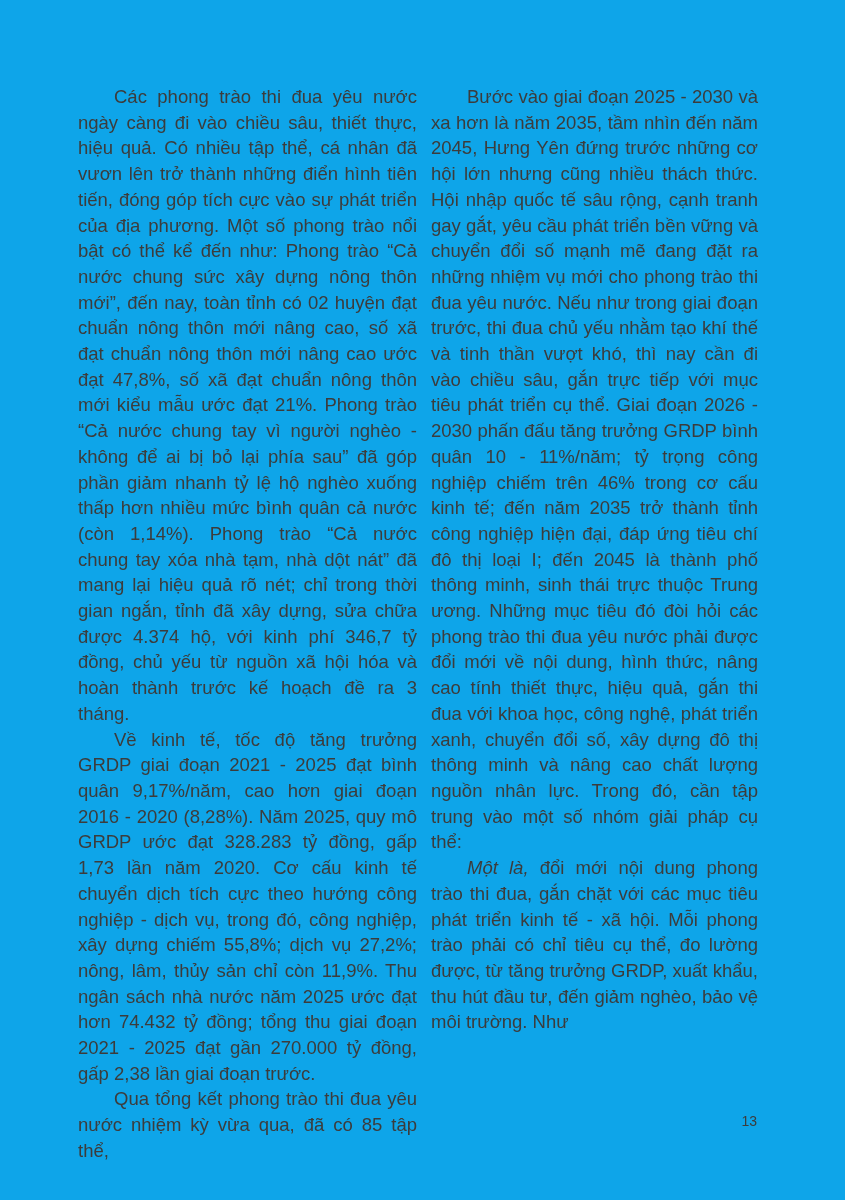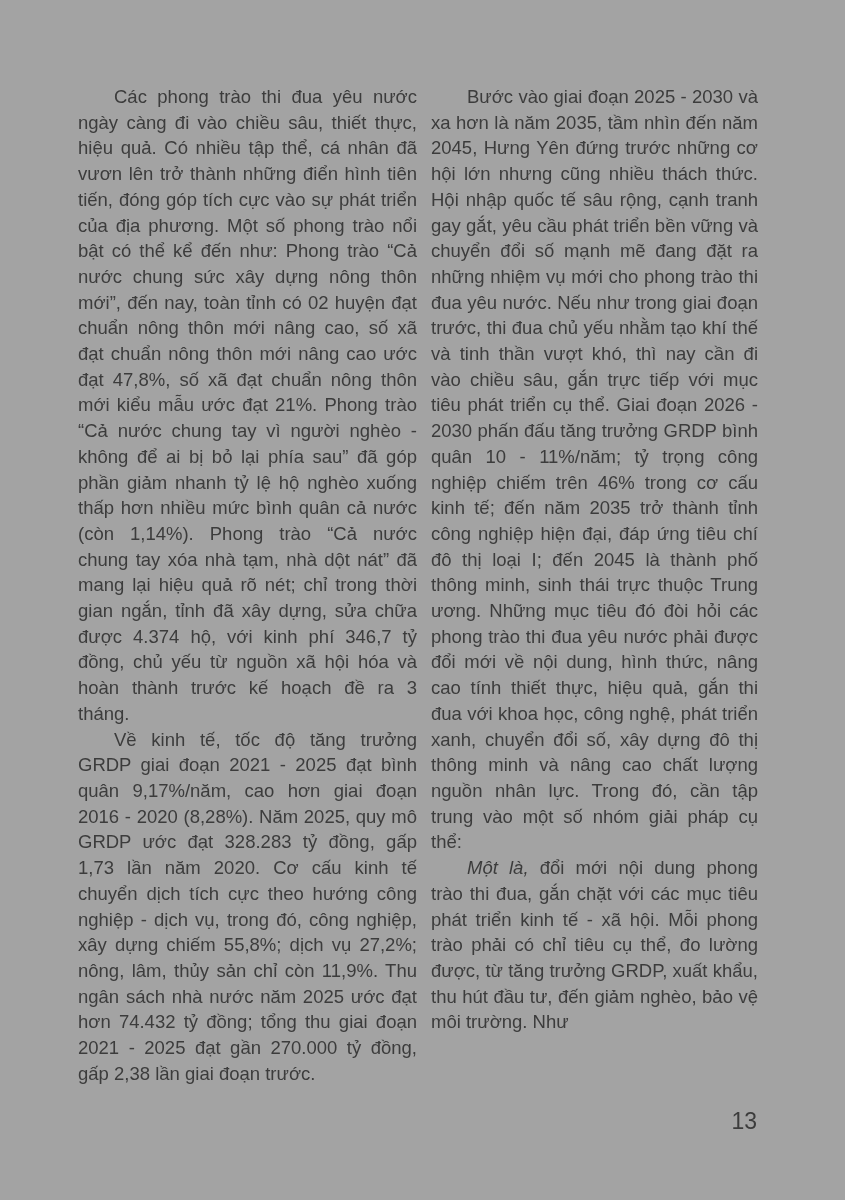--- a/index.html
+++ b/index.html
@@ -10,21 +10,21 @@
     width: 845px;
     height: 1200px;
     background: #ffffff;
     position: relative;
     font-family: "Liberation Sans", sans-serif;
     overflow: hidden;
   }
   .page {
     position: absolute;
     inset: 0;
-    background: #a3a3a3;
+    background: #0ea5e9;
   }
   .columns {
     position: absolute;
     left: 78px;
     top: 84px;
     display: flex;
     gap: 14px;
   }
   .col {
     color: #3c3c3c;
@@ -44,32 +44,33 @@
   .para em {
     font-style: italic;
   }
   .page-number {
     position: absolute;
     top: 1110px;
     left: 0;
     width: 757px;
     text-align: right;
     color: #3c3c3c;
-    font-size: 23px;
+    font-size: 14px;
     line-height: 22px;
   }
 </style>
 </head>
 <body>
 
 <div class="page">
   <div class="columns">
     <div class="col col-left" id="col-left">
         <p class="para indent">Các phong trào thi đua yêu nước ngày càng đi vào chiều sâu, thiết thực, hiệu quả. Có nhiều tập thể, cá nhân đã vươn lên trở thành những điển hình tiên tiến, đóng góp tích cực vào sự phát triển của địa phương. Một số phong trào nổi bật có thể kể đến như: Phong trào “Cả nước chung sức xây dựng nông thôn mới”, đến nay, toàn tỉnh có 02 huyện đạt chuẩn nông thôn mới nâng cao, số xã đạt chuẩn nông thôn mới nâng cao ước đạt 47,8%, số xã đạt chuẩn nông thôn mới kiểu mẫu ước đạt 21%. Phong trào “Cả nước chung tay vì người nghèo - không để ai bị bỏ lại phía sau” đã góp phần giảm nhanh tỷ lệ hộ nghèo xuống thấp hơn nhiều mức bình quân cả nước (còn 1,14%). Phong trào “Cả nước chung tay xóa nhà tạm, nhà dột nát” đã mang lại hiệu quả rõ nét; chỉ trong thời gian ngắn, tỉnh đã xây dựng, sửa chữa được 4.374 hộ, với kinh phí 346,7 tỷ đồng, chủ yếu từ nguồn xã hội hóa và hoàn thành trước kế hoạch đề ra 3 tháng.</p>
         <p class="para indent">Về kinh tế, tốc độ tăng trưởng GRDP giai đoạn 2021 - 2025 đạt bình quân 9,17%/năm, cao hơn giai đoạn 2016 - 2020 (8,28%). Năm 2025, quy mô GRDP ước đạt 328.283 tỷ đồng, gấp 1,73 lần năm 2020. Cơ cấu kinh tế chuyển dịch tích cực theo hướng công nghiệp - dịch vụ, trong đó, công nghiệp, xây dựng chiếm 55,8%; dịch vụ 27,2%; nông, lâm, thủy sản chỉ còn 11,9%. Thu ngân sách nhà nước năm 2025 ước đạt hơn 74.432 tỷ đồng; tổng thu giai đoạn 2021 - 2025 đạt gần 270.000 tỷ đồng, gấp 2,38 lần giai đoạn trước.</p>
+        <p class="para indent">Qua tổng kết phong trào thi đua yêu nước nhiệm kỳ vừa qua, đã có 85 tập thể,</p>
       </div>
     <div class="col col-right" id="col-right">
         <p class="para indent">Bước vào giai đoạn 2025 - 2030 và xa hơn là năm 2035, tầm nhìn đến năm 2045, Hưng Yên đứng trước những cơ hội lớn nhưng cũng nhiều thách thức. Hội nhập quốc tế sâu rộng, cạnh tranh gay gắt, yêu cầu phát triển bền vững và chuyển đổi số mạnh mẽ đang đặt ra những nhiệm vụ mới cho phong trào thi đua yêu nước. Nếu như trong giai đoạn trước, thi đua chủ yếu nhằm tạo khí thế và tinh thần vượt khó, thì nay cần đi vào chiều sâu, gắn trực tiếp với mục tiêu phát triển cụ thể. Giai đoạn 2026 - 2030 phấn đấu tăng trưởng GRDP bình quân 10 - 11%/năm; tỷ trọng công nghiệp chiếm trên 46% trong cơ cấu kinh tế; đến năm 2035 trở thành tỉnh công nghiệp hiện đại, đáp ứng tiêu chí đô thị loại I; đến 2045 là thành phố thông minh, sinh thái trực thuộc Trung ương. Những mục tiêu đó đòi hỏi các phong trào thi đua yêu nước phải được đổi mới về nội dung, hình thức, nâng cao tính thiết thực, hiệu quả, gắn thi đua với khoa học, công nghệ, phát triển xanh, chuyển đổi số, xây dựng đô thị thông minh và nâng cao chất lượng nguồn nhân lực. Trong đó, cần tập trung vào một số nhóm giải pháp cụ thể:</p>
         <p class="para indent"><em>Một là,</em> đổi mới nội dung phong trào thi đua, gắn chặt với các mục tiêu phát triển kinh tế - xã hội. Mỗi phong trào phải có chỉ tiêu cụ thể, đo lường được, từ tăng trưởng GRDP, xuất khẩu, thu hút đầu tư, đến giảm nghèo, bảo vệ môi trường. Như</p>
       </div>
   </div>
   <div class="page-number">13</div>
 </div>
 
 </body></html>

